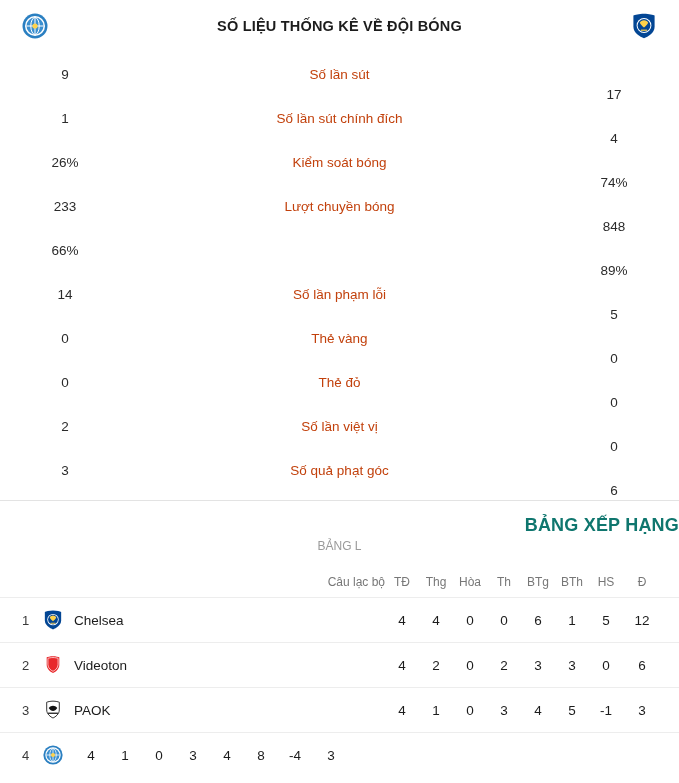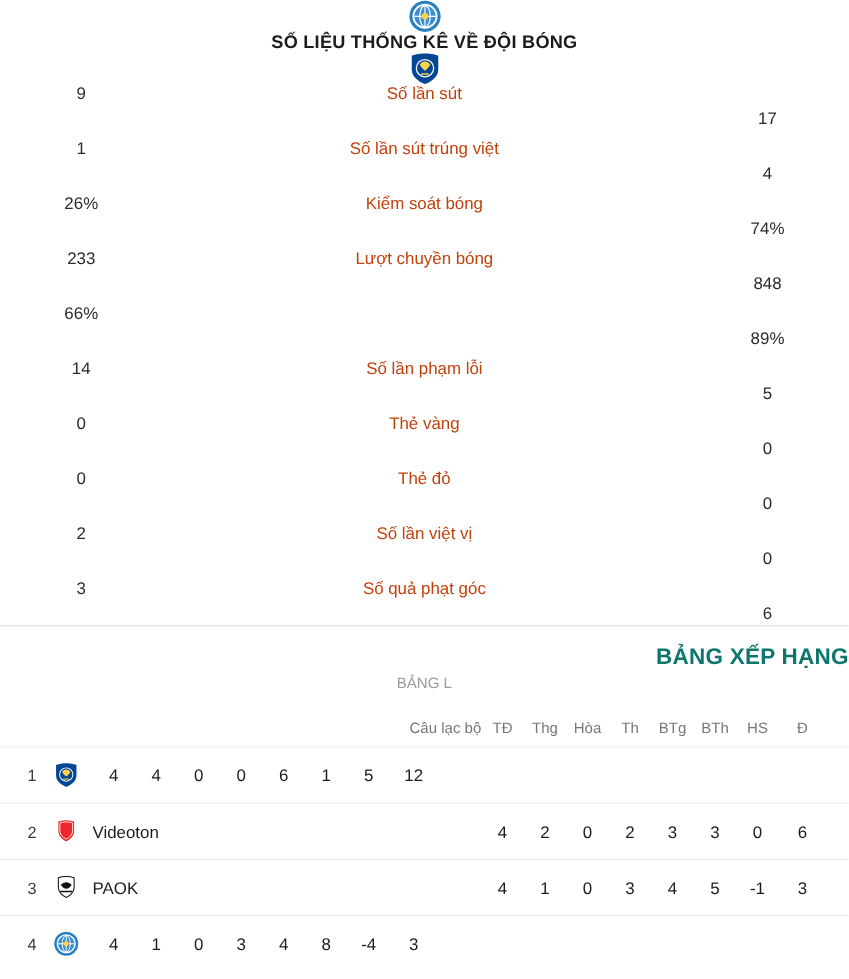--- a/index.html
+++ b/index.html
@@ -11,21 +11,20 @@
     color: #1a1a1a;
     overflow: hidden;
   }
   .page { width: 679px; height: 783px; position: relative; background: #fff; }
 
   
   .stats-header {
     display: flex; align-items: center;
     height: 52px;
     padding: 0 22px;
-    flex-direction: column;
   }
   .stats-title {
     flex: 1;
     text-align: center;
     font-size: 14.5px;
     font-weight: bold;
     letter-spacing: .2px;
     color: #1c1c1c;
   }
   .crest { width: 26px; height: 26px; flex: 0 0 26px; position: relative; }
@@ -145,21 +144,21 @@
   </div>
 
   <div>
     <div class="stat-row">
       <div class="stat-val">9</div>
       <div class="stat-label">Số lần sút</div>
       <div class="stat-val right">17</div>
     </div>
     <div class="stat-row">
       <div class="stat-val">1</div>
-      <div class="stat-label">Số lần sút trúng việt</div>
+      <div class="stat-label">Số lần sút chính đích</div>
       <div class="stat-val right">4</div>
     </div>
     <div class="stat-row">
       <div class="stat-val">26%</div>
       <div class="stat-label">Kiểm soát bóng</div>
       <div class="stat-val right">74%</div>
     </div>
     <div class="stat-row">
       <div class="stat-val">233</div>
       <div class="stat-label">Lượt chuyền bóng</div>
@@ -219,20 +218,21 @@
         <div class="pos">1</div>
         <div class="badge">
           <svg width="20" height="20" viewBox="0 0 26 26">
             <path d="M13 .8c5 0 9.3 1.2 10.6 1.8v11.1c0 6-6.6 10.1-10.6 11.5C9 23.8 2.4 19.7 2.4 13.7V2.6C3.7 2 8 .8 13 .8z" fill="#034694"></path>
             <circle cx="13" cy="12.5" r="7.4" fill="#ffffff"></circle>
             <circle cx="13" cy="12.5" r="6.4" fill="#034694"></circle>
             <path d="M13 7.2c2 0 3.6 1.1 4.2 2.6-1 2-3 3.9-4.2 4.8-1.2-.9-3.2-2.8-4.2-4.8.6-1.5 2.2-2.6 4.2-2.6z" fill="#ffd24a"></path>
             <path d="M10 16.6h6v1.2h-6z" fill="#ffd24a"></path>
           </svg>
         </div>
+        <div class="club">Chelsea</div>
         <div class="num">4</div>
         <div class="num">4</div>
         <div class="num">0</div>
         <div class="num">0</div>
         <div class="num">6</div>
         <div class="num">1</div>
         <div class="num">5</div>
         <div class="num wide">12</div>
       </div>
 

